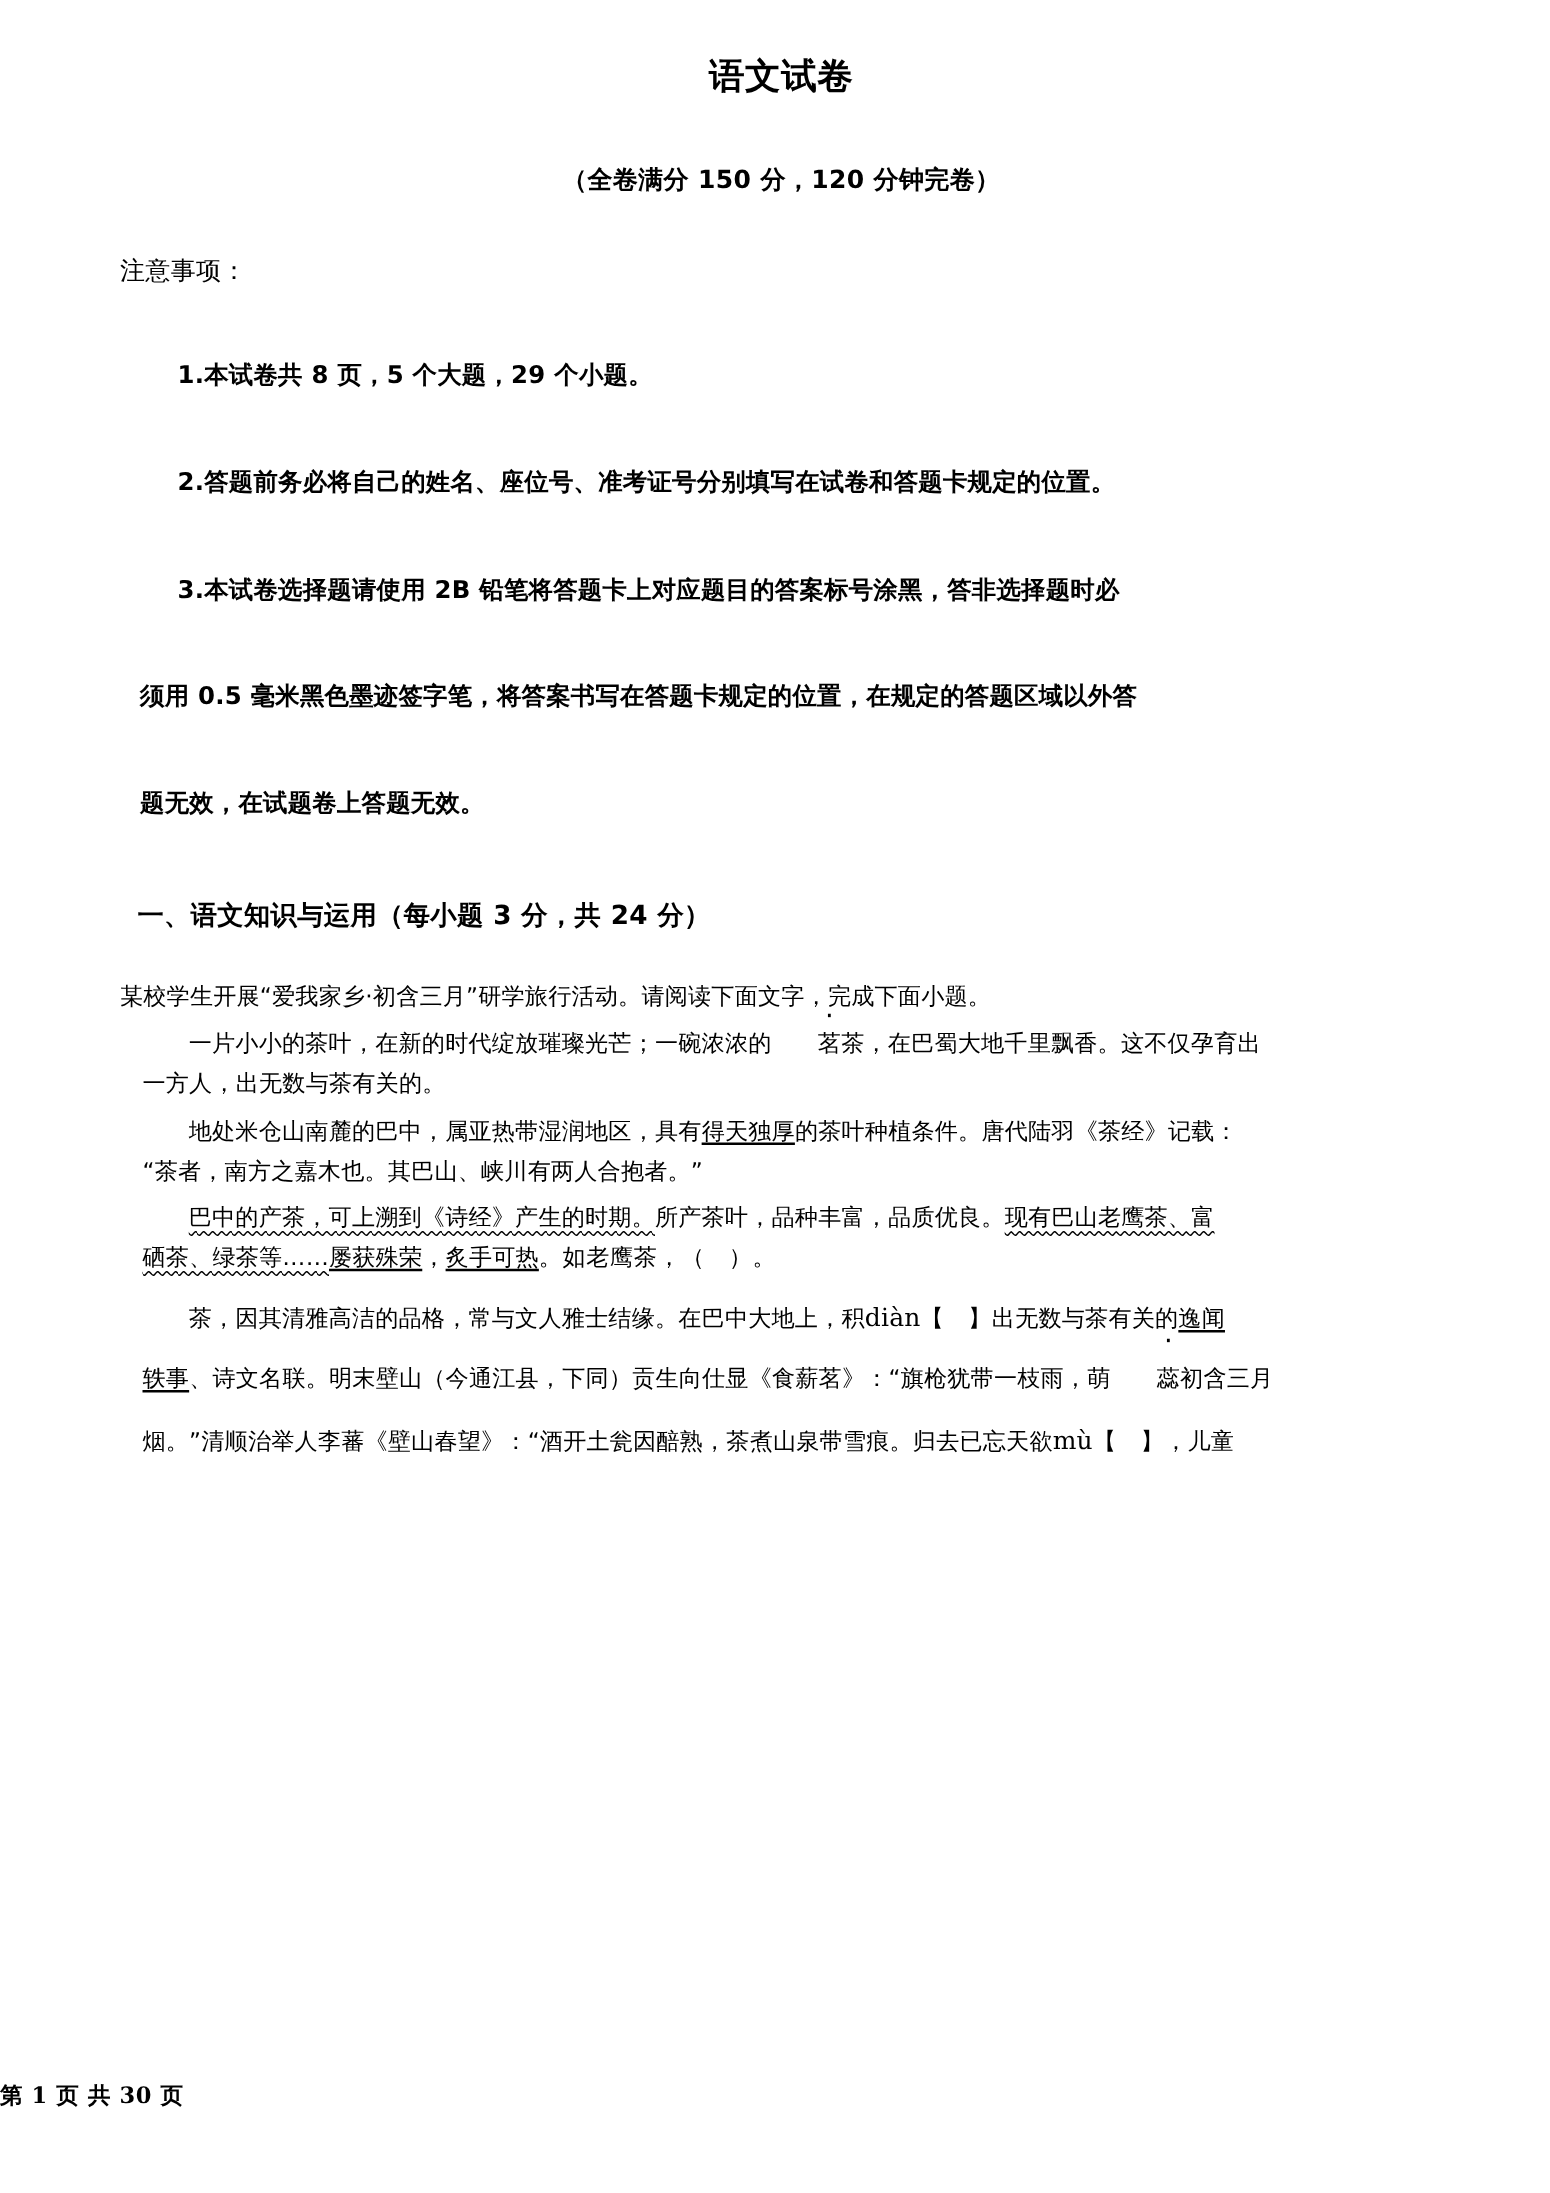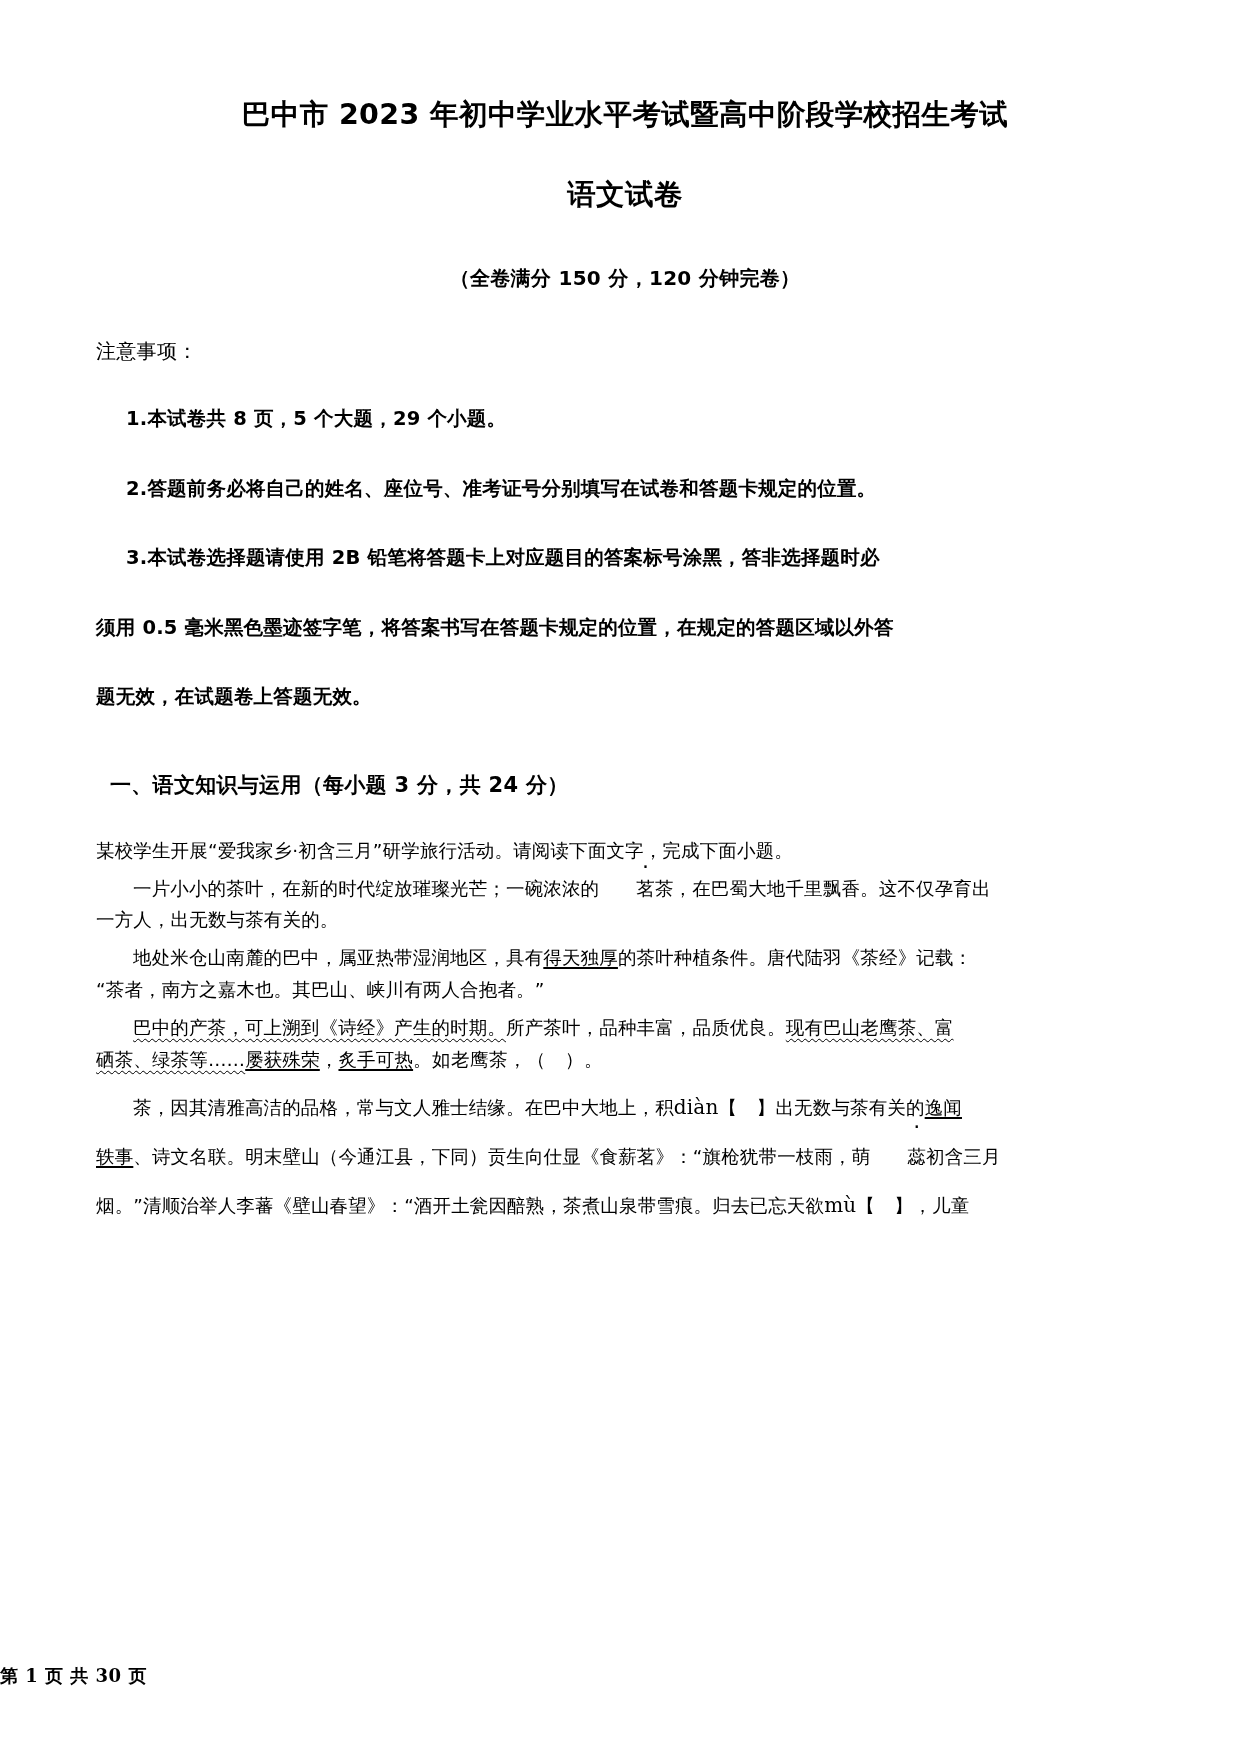--- a/index.html
+++ b/index.html
@@ -61,21 +61,21 @@
   .notice-title {
     font-size: 20px;
     font-weight: normal;
     margin: 0;
     padding-top: 46px;
     letter-spacing: 0.3px;
   }
   .notice-item {
     font-size: 19.5px;
     font-weight: bold;
-    margin: 0;
+    margin: 16px;
     padding-top: 38px;
     line-height: 1.62;
     text-indent: 30px;
     letter-spacing: 0.2px;
   }
   .notice-item.wrap {
     text-indent: 30px;
     padding-top: 38px;
   }
 
@@ -95,20 +95,21 @@
     padding-top: 16px;
     line-height: 1.72;
     letter-spacing: 0.15px;
     text-align: justify;
   }
   .body-para.lead {
     padding-top: 22px;
   }
   .body-para.indent {
     text-indent: 37px;
+    margin-left: 18px;
   }
   .body-para.loose {
     line-height: 2.55;
   }
   .body-para.tight {
     padding-top: 6px;
   }
 
   
   .u-solid {
@@ -155,21 +156,20 @@
     font-family: "DejaVu Serif", "Liberation Serif", serif;
     letter-spacing: 0.5px;
   }
 </style>
 </head>
 <body>
 
 <div class="page">
   <div class="content">
 
-    <h1 class="doc-title">巴中市 2023 年初中学业水平考试暨高中阶段学校招生考试</h1>
     <h2 class="doc-subtitle">语文试卷</h2>
     <p class="exam-info">（全卷满分 150 分，120 分钟完卷）</p>
 
     <p class="notice-title">注意事项：</p>
 
     <p class="notice-item">1.本试卷共 8 页，5 个大题，29 个小题。</p>
     <p class="notice-item">2.答题前务必将自己的姓名、座位号、准考证号分别填写在试卷和答题卡规定的位置。</p>
     <p class="notice-item">3.本试卷选择题请使用 2B 铅笔将答题卡上对应题目的答案标号涂黑，答非选择题时必</p>
     <p class="notice-item wrap" style="text-indent:0;">须用 0.5 毫米黑色墨迹签字笔，将答案书写在答题卡规定的位置，在规定的答题区域以外答</p>
     <p class="notice-item wrap" style="text-indent:0;">题无效，在试题卷上答题无效。</p>

